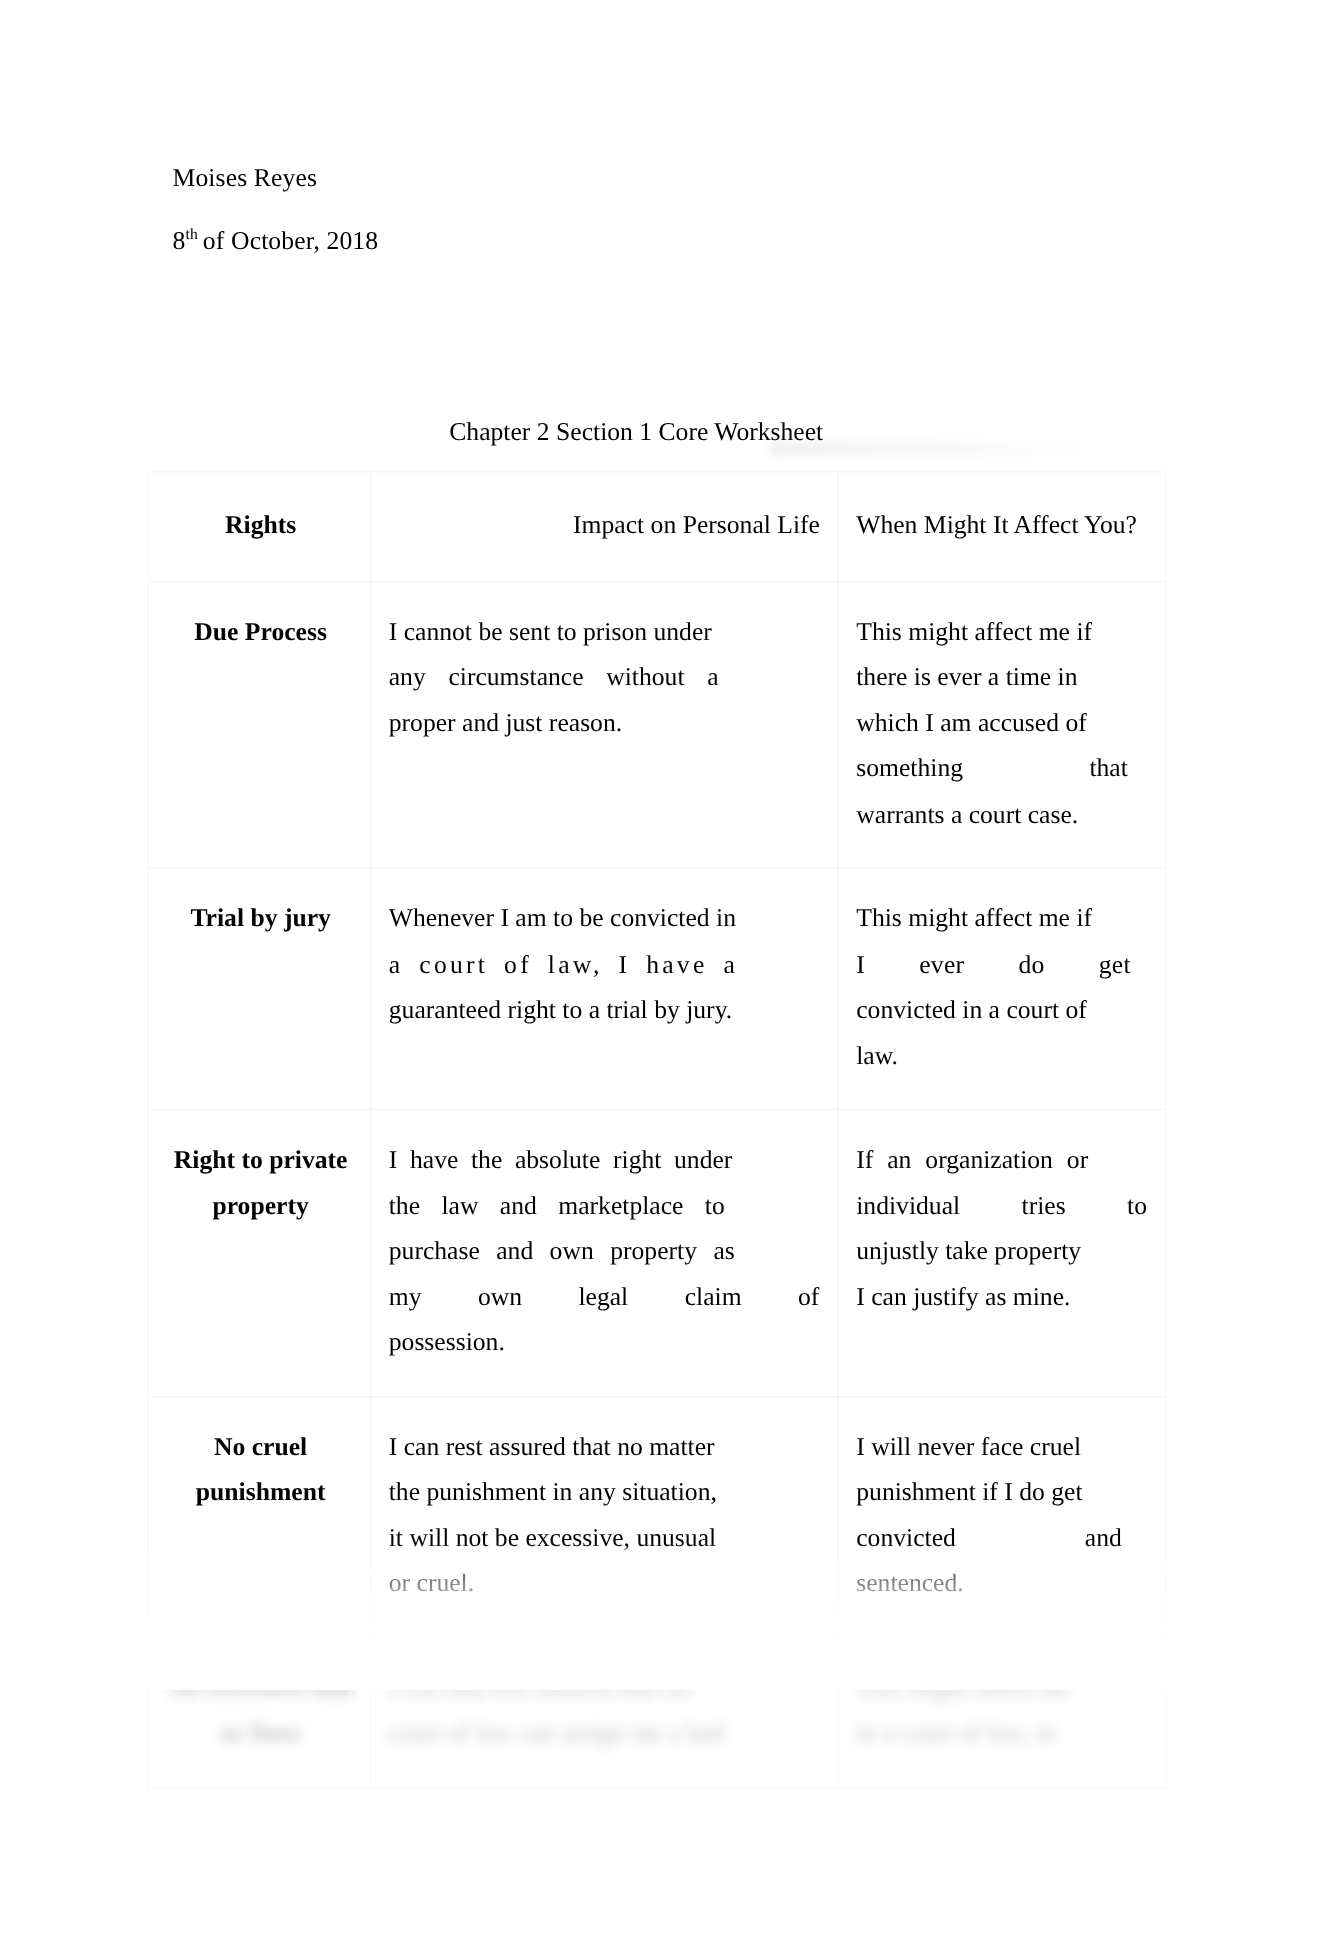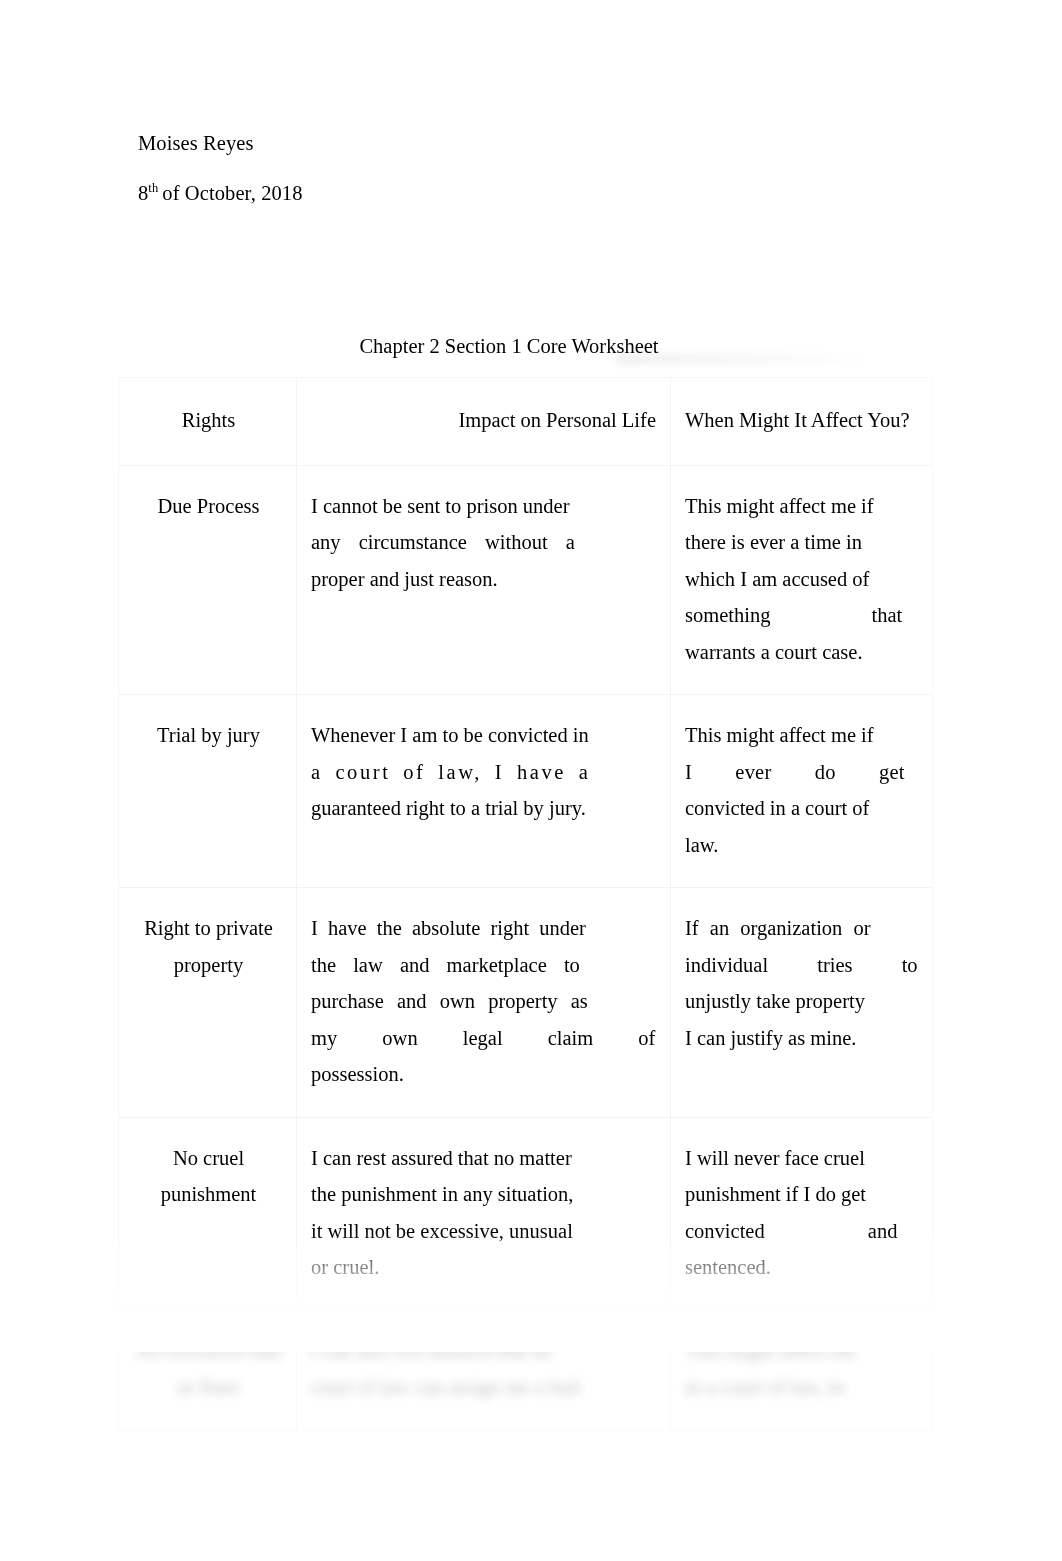--- a/index.html
+++ b/index.html
@@ -90,21 +90,21 @@
     background: #ffffff;
   }
   .col-rights   { width: 178px; }
   .col-impact   { width: 374px; }
   .col-when     { width: 262px; }
 
   .cell-inner {
     font-size: 20.5px;
     line-height: 36.5px;
   }
-  .cell-rights  { padding: 22px 12px 24px 14px; text-align: center; }
+  .cell-rights  { padding: 22px 12px 24px 14px; text-align: center; font-weight: bold; }
   .cell-body    { padding: 22px 14px 24px 14px; text-align: justify; text-justify: inter-word; }
 
   
   .hdr td { border-color: #f4f4f4; }
   .hdr .cell-inner { text-align: center; }
   .hdr .cell-rights, .hdr .cell-body { padding-top: 24px; padding-bottom: 26px; }
 
   
   .wide-1 { letter-spacing: 2.6px; word-spacing: 5px; }
 

